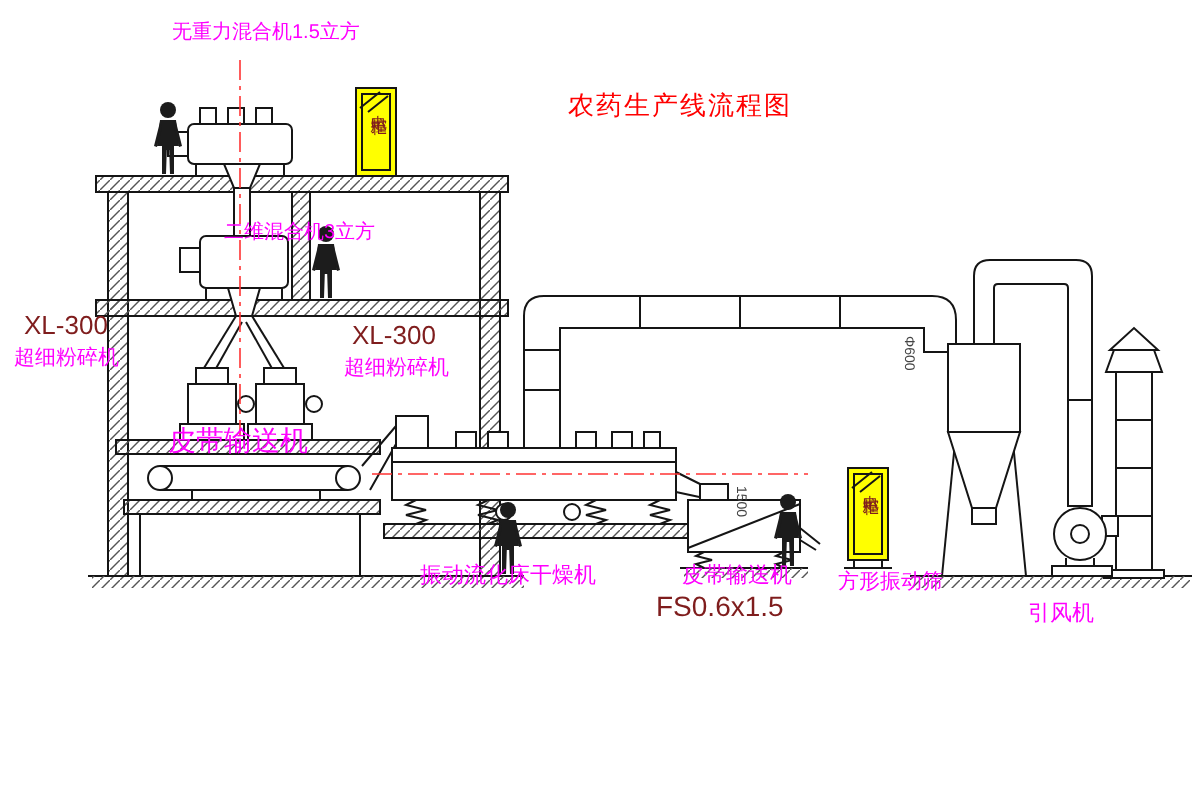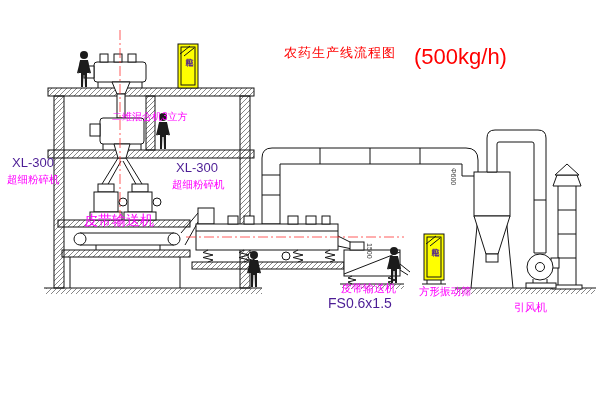--- a/index.html
+++ b/index.html
@@ -1,21 +1,21 @@
 <!DOCTYPE html>
 <html><head>
 <meta charset="utf-8">
 <style>
   html,body{margin:0;padding:0;background:#ffffff;}
   .stage{position:relative;width:600px;height:403px;background:#fff;overflow:hidden;
          font-family:"Liberation Sans",sans-serif;}
   .stage svg{position:absolute;left:0;top:0;}
   .lbl{position:absolute;white-space:nowrap;line-height:1.05;}
   .mag{color:#ff00ff;}
-  .red{color:#4c1d95;}
+  .red{color:#7f1d1d;}
   .vert{writing-mode:vertical-rl;text-orientation:upright;letter-spacing:1px;}
   .vnum{writing-mode:vertical-rl;}
   .title-row{position:absolute;display:flex;align-items:flex-start;gap:18px;color:#ff0000;}
   
   .m{fill:#ffffff;stroke:#151515;stroke-width:1;}
   .ln{fill:none;stroke:#151515;stroke-width:1;}
   .hatch{fill:url(#h);stroke:#151515;stroke-width:1;}
   .hatch-ns{fill:url(#h);stroke:none;}
   .cl{stroke:#ff3333;stroke-width:0.8;stroke-dasharray:10 3 2 3;fill:none;}
   .person{fill:#1c1c1c;stroke:none;}
@@ -194,33 +194,34 @@
     <use href="#person" transform="translate(394,284)"></use>
 
     <g>
       <line x1="120" y1="30" x2="120" y2="218" class="cl"></line>
       <line x1="186" y1="237" x2="404" y2="237" class="cl"></line>
     </g>
   </svg>
 
   <div class="title-row" style="left:284px;top:44px">
     <span style="font-size:13px;letter-spacing:1px">农药生产线流程图</span>
-    <span style="font-size:22px">(500kg/h)</span>
   </div>
 
+  <div class="lbl mag" style="left:86px;top:12px;font-size:10px">无重力混合机1.5立方</div>
   <div class="lbl mag" style="left:112px;top:112px;font-size:10px">二维混合机3立方</div>
 
   <div class="lbl red" style="left:12px;top:156px;font-size:13px">XL-300</div>
   <div class="lbl mag" style="left:7px;top:174px;font-size:10.5px">超细粉碎机</div>
 
   <div class="lbl red" style="left:176px;top:161px;font-size:13px">XL-300</div>
   <div class="lbl mag" style="left:172px;top:179px;font-size:10.5px">超细粉碎机</div>
 
   <div class="lbl mag" style="left:84px;top:213px;font-size:14px">皮带输送机</div>
 
+  <div class="lbl mag" style="left:210px;top:283px;font-size:11px">振动流化床干燥机</div>
 
   <div class="lbl mag" style="left:341px;top:283px;font-size:11px">皮带输送机</div>
   <div class="lbl red" style="left:328px;top:296px;font-size:14px">FS0.6x1.5</div>
 
   <div class="lbl mag" style="left:419px;top:286px;font-size:10.5px">方形振动筛</div>
   <div class="lbl mag" style="left:514px;top:302px;font-size:11px">引风机</div>
 
   <div class="lbl vert red" style="left:184px;top:51px;font-size:8px">电控柜</div>
   <div class="lbl vert red" style="left:430px;top:241px;font-size:8px">电控柜</div>
 

